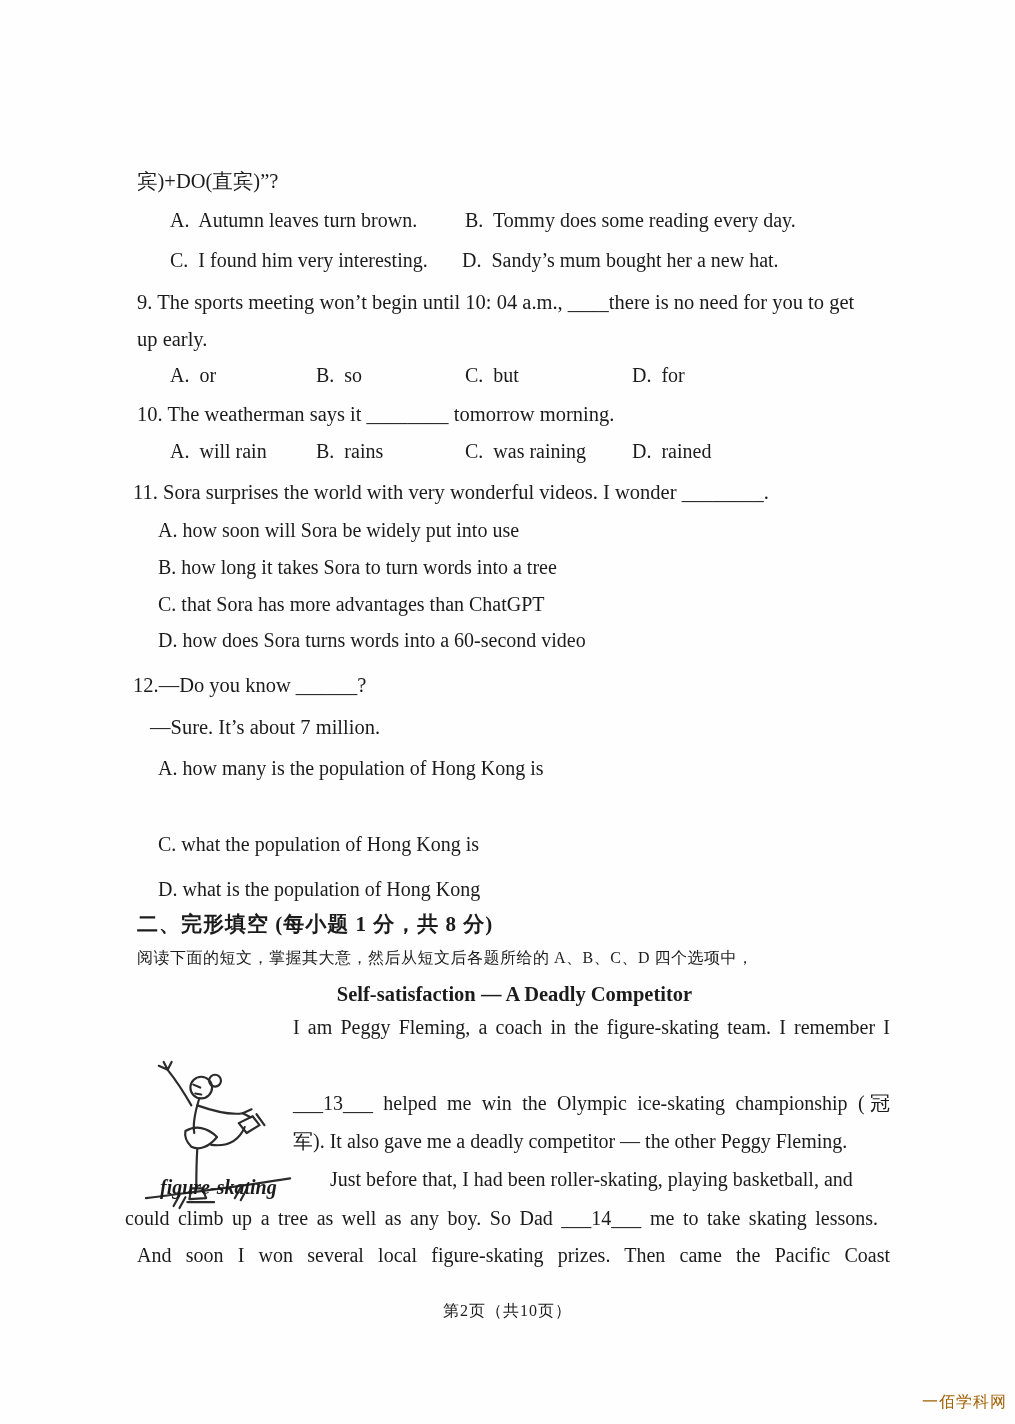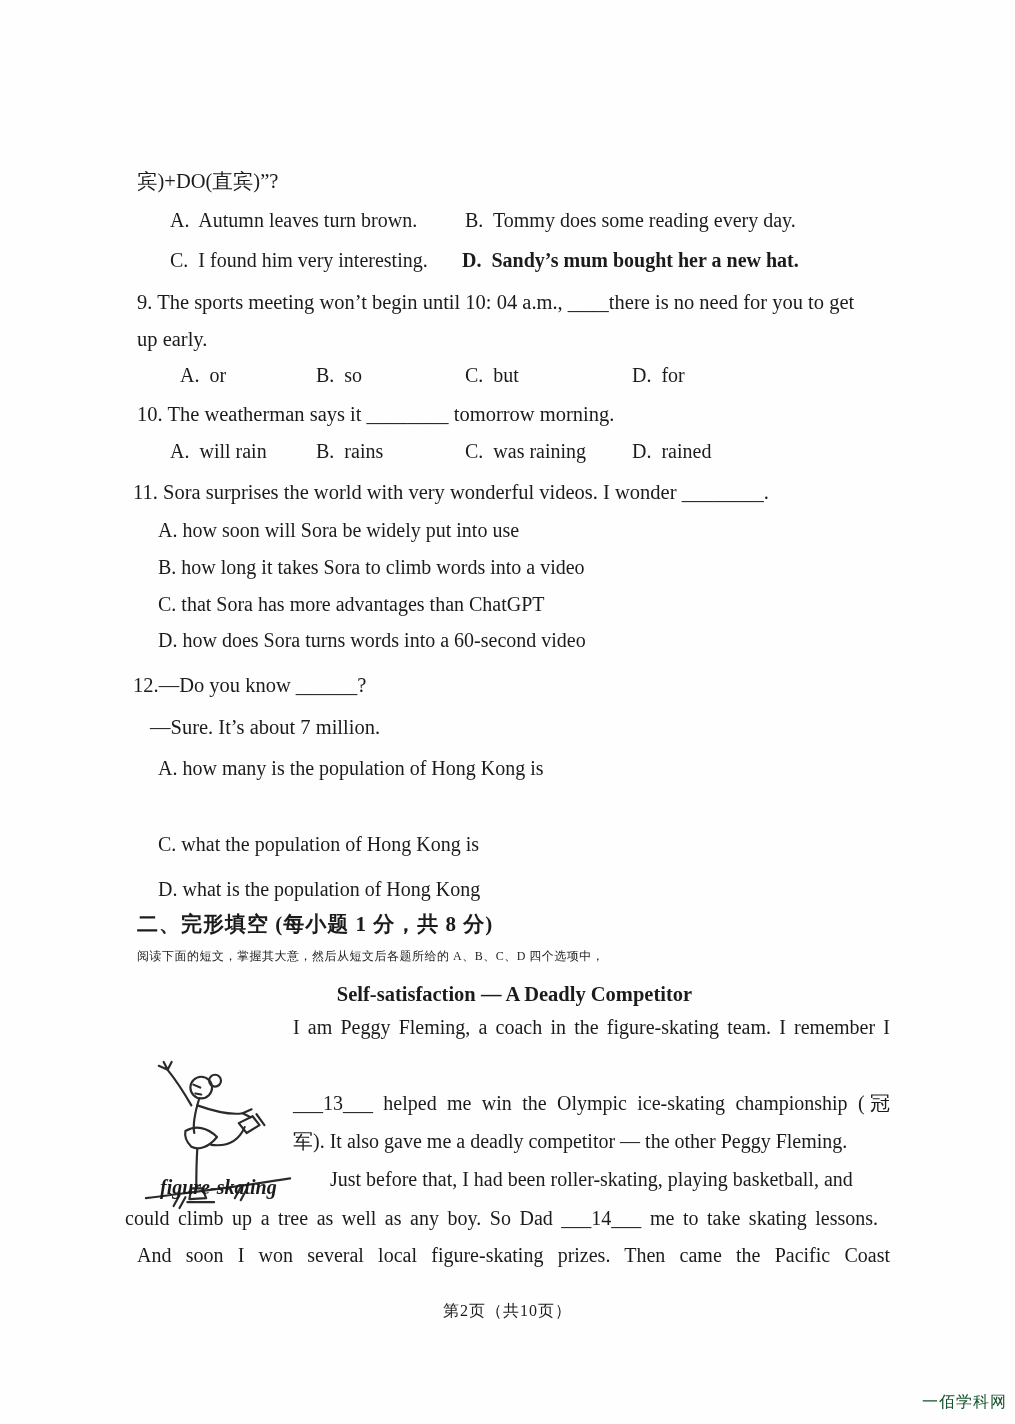--- a/index.html
+++ b/index.html
@@ -10,56 +10,56 @@
     background:#fefefe;
     overflow:hidden;
     font-family:"Liberation Serif","DejaVu Serif",serif;
     color:#1b1b1b;
     font-size:20px;
   }
   .abs{position:absolute;white-space:pre-wrap;}
   .stem{font-size:20.5px;}
   .opt{white-space:pre-wrap;}
   .cn-bold{font-weight:bold;font-size:21px;letter-spacing:1px;}
-  .cn{font-size:12px;letter-spacing:0.5px;}
+  .cn{font-size:16px;letter-spacing:0.5px;}
   .ptitle{font-weight:bold;text-align:center;font-size:20.5px;}
   .jline{text-align:justify;text-align-last:justify;white-space:normal;}
   .caption{font-weight:bold;font-style:italic;font-size:20px;}
   .footer{width:100%;text-align:center;font-size:16px;letter-spacing:1px;}
   .watermark{font-size:16px;letter-spacing:1px;}
   svg{display:block;}
 </style>
 </head>
 <body>
 
 <div class="page">
 
   <div class="abs stem" style="left:137px;top:167px;">宾)+DO(直宾)”?</div>
 
   <div class="abs opt" style="left:170px;top:209px;">A.  Autumn leaves turn brown.</div>
   <div class="abs opt" style="left:465px;top:209px;">B.  Tommy does some reading every day.</div>
   <div class="abs opt" style="left:170px;top:249px;">C.  I found him very interesting.</div>
-  <div class="abs opt" style="left:462px;top:249px;font-weight:bold;">D.  Sandy’s mum bought her a new hat.</div>
+  <div class="abs opt" style="left:462px;top:249px;">D.  Sandy’s mum bought her a new hat.</div>
 
   <div class="abs stem" style="left:137px;top:291px;">9. The sports meeting won’t begin until 10: 04 a.m., ____there is no need for you to get</div>
   <div class="abs stem" style="left:137px;top:328px;">up early.</div>
-  <div class="abs opt" style="left:180px;top:364px;">A.  or</div>
+  <div class="abs opt" style="left:170px;top:364px;">A.  or</div>
   <div class="abs opt" style="left:316px;top:364px;">B.  so</div>
   <div class="abs opt" style="left:465px;top:364px;">C.  but</div>
   <div class="abs opt" style="left:632px;top:364px;">D.  for</div>
 
   <div class="abs stem" style="left:137px;top:403px;">10. The weatherman says it ________ tomorrow morning.</div>
   <div class="abs opt" style="left:170px;top:440px;">A.  will rain</div>
   <div class="abs opt" style="left:316px;top:440px;">B.  rains</div>
   <div class="abs opt" style="left:465px;top:440px;">C.  was raining</div>
   <div class="abs opt" style="left:632px;top:440px;">D.  rained</div>
 
   <div class="abs stem" style="left:133px;top:481px;">11. Sora surprises the world with very wonderful videos. I wonder ________.</div>
   <div class="abs opt" style="left:158px;top:519px;">A. how soon will Sora be widely put into use</div>
-  <div class="abs opt" style="left:158px;top:556px;">B. how long it takes Sora to climb words into a video</div>
+  <div class="abs opt" style="left:158px;top:556px;">B. how long it takes Sora to turn words into a tree</div>
   <div class="abs opt" style="left:158px;top:593px;">C. that Sora has more advantages than ChatGPT</div>
   <div class="abs opt" style="left:158px;top:629px;">D. how does Sora turns words into a 60-second video</div>
 
   <div class="abs stem" style="left:133px;top:674px;">12.—Do you know ______?</div>
   <div class="abs stem" style="left:150px;top:716px;">—Sure. It’s about 7 million.</div>
   <div class="abs opt" style="left:158px;top:757px;">A. how many is the population of Hong Kong is</div>
   <div class="abs opt" style="left:158px;top:833px;">C. what the population of Hong Kong is</div>
   <div class="abs opt" style="left:158px;top:878px;text-align:center;">D. what is the population of Hong Kong</div>
 
   <div class="abs cn-bold" style="left:137px;top:910px;">二、完形填空 (每小题 1 分，共 8 分)</div>
@@ -94,15 +94,15 @@
   <div class="abs jline" style="left:293px;top:1016px;width:597px;">I am Peggy Fleming, a coach in the figure-skating team. I remember I</div>
   <div class="abs jline" style="left:293px;top:1090px;width:597px;">___13___ helped me win the Olympic ice-skating championship (冠</div>
   <div class="abs" style="left:293px;top:1128px;width:597px;">军). It also gave me a deadly competitor — the other Peggy Fleming.</div>
 
   <div class="abs" style="left:330px;top:1168px;">Just before that, I had been roller-skating, playing basketball, and</div>
   <div class="abs jline" style="left:125px;top:1207px;width:753px;">could climb up a tree as well as any boy. So Dad ___14___ me to take skating lessons.</div>
   <div class="abs jline" style="left:137px;top:1244px;width:753px;">And soon I won several local figure-skating prizes. Then came the Pacific Coast</div>
 
   <div class="abs footer" style="left:0;top:1301px;">第2页（共10页）</div>
 
-  <div class="abs watermark" style="left:922px;top:1392px;color:#14532d;text-align:right;">一佰学科网</div>
+  <div class="abs watermark" style="left:922px;top:1392px;color:#a16207;text-align:right;">一佰学科网</div>
 
 </div>
 
 </body></html>

